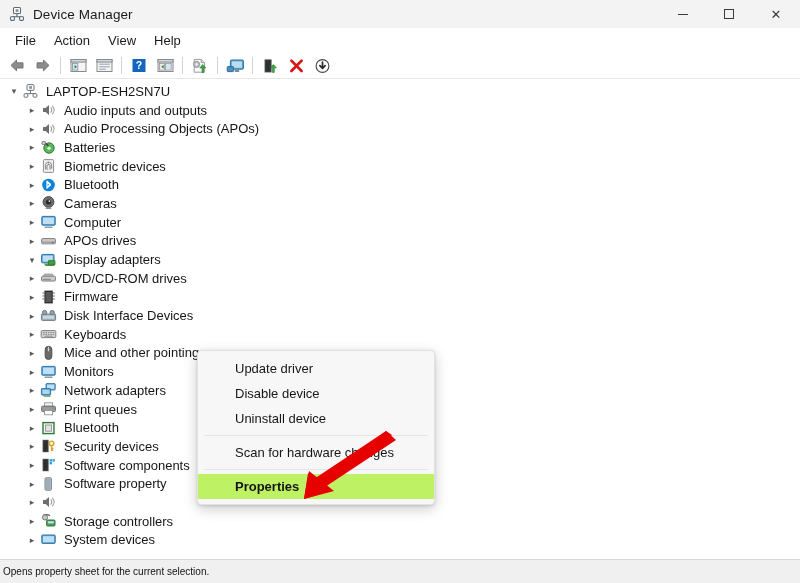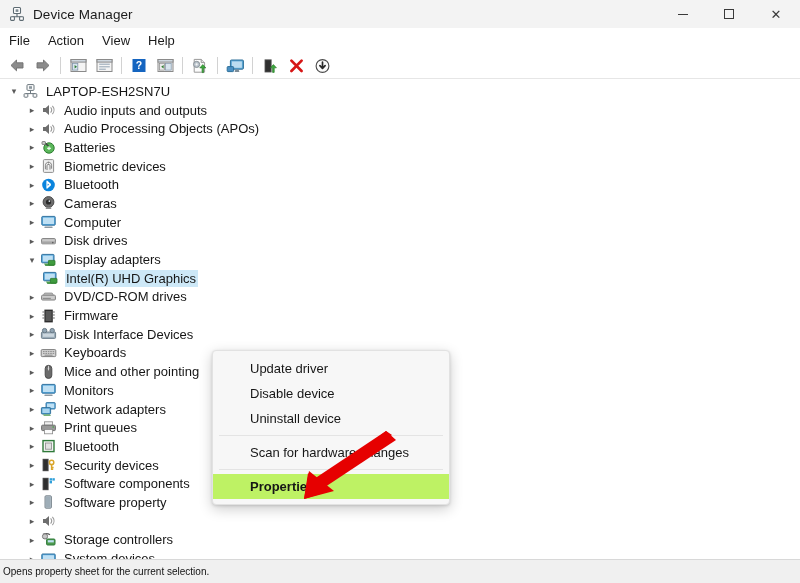--- a/index.html
+++ b/index.html
@@ -42,21 +42,21 @@
   }
   .winbtn.close-btn { width: 48px; }
   .winbtn .gl-min { display:block; width:10px; height:1px; background:#3a3a3a; }
   .winbtn .gl-max { display:block; width:10px; height:10px; border:1px solid #3a3a3a; }
   .winbtn .gl-close { font-size: 13px; line-height: 1; color:#3a3a3a; }
 
   
   .menubar {
     height: 25px; background: #ffffff;
     display: flex; align-items: center;
-    flex: none;
+    padding-left: 6px; flex: none;
   }
   .menu-item {
     font-size: 13px; color: #1b1b1b;
     padding: 3px 9px; border-radius: 3px;
   }
 
   
   .toolbar {
     height: 26px; background: #ffffff;
     display: flex; align-items: center;
@@ -106,21 +106,21 @@
     background: #f0f0f0;
     border-top: 1px solid #d8d8d8;
     display: flex; align-items: center;
     padding-left: 3px;
     font-size: 10px; color: #121212;
   }
 
   
   .ctxmenu {
     position: absolute;
-    left: 212px; top: 271px;
+    left: 197px; top: 271px;
     width: 238px;
     background: #f7f7f7;
     border: 1px solid #e2e2e2;
     border-radius: 4px;
     box-shadow: 0 4px 14px rgba(0,0,0,.20), 0 1px 3px rgba(0,0,0,.14);
     padding: 5px 0 5px 0;
     z-index: 40;
   }
   .ctx-item {
     height: 25px; display: flex; align-items: center;
@@ -355,47 +355,36 @@
 
     <div class="row lvl1">
       <span class="chev">▸</span>
       <span class="ricon">
         <svg width="17" height="16" viewBox="0 0 17 16">
           <rect x="1.6" y="5.6" width="13.8" height="5.2" rx="1" fill="#c9c9c9" stroke="#7e7e7e"></rect>
           <rect x="1.6" y="8.4" width="13.8" height="2.4" fill="#a5a5a5"></rect>
           <circle cx="12.8" cy="9.6" r=".8" fill="#5e5e5e"></circle>
         </svg>
       </span>
-      <span class="rlabel">Disk drives</span>
+      <span class="rlabel">APOs drives</span>
     </div>
 
     <div class="row lvl1">
       <span class="chev open">▾</span>
       <span class="ricon">
         <svg width="17" height="16" viewBox="0 0 17 16">
           <rect x="1.6" y="2.4" width="12.4" height="8.4" rx=".8" fill="#58a8dd" stroke="#33739f" stroke-width="1"></rect>
           <rect x="2.8" y="3.6" width="10" height="6" fill="#bfe0f4"></rect>
           <path d="M4 11.6h9l1.6 2.4H5.4z" fill="#4e9b4e"></path>
           <rect x="8.4" y="8.4" width="6.6" height="4.6" rx=".6" fill="#3f9c3f" stroke="#2d7a2d" stroke-width=".8"></rect>
         </svg>
       </span>
       <span class="rlabel">Display adapters</span>
     </div>
 
-    <div class="row lvl2 selected">
-      <span class="ricon">
-        <svg width="17" height="16" viewBox="0 0 17 16">
-          <rect x="1.6" y="2.4" width="12.4" height="8.4" rx=".8" fill="#58a8dd" stroke="#33739f" stroke-width="1"></rect>
-          <rect x="2.8" y="3.6" width="10" height="6" fill="#bfe0f4"></rect>
-          <path d="M4 11.6h9l1.6 2.4H5.4z" fill="#4e9b4e"></path>
-          <rect x="8.4" y="8.4" width="6.6" height="4.6" rx=".6" fill="#3f9c3f" stroke="#2d7a2d" stroke-width=".8"></rect>
-        </svg>
-      </span>
-      <span class="rlabel">Intel(R) UHD Graphics</span>
-    </div>
 
     <div class="row lvl1">
       <span class="chev">▸</span>
       <span class="ricon">
         <svg width="17" height="16" viewBox="0 0 17 16">
           <rect x="1.6" y="6.2" width="13.8" height="4.8" rx="1" fill="#cccccc" stroke="#7e7e7e"></rect>
           <rect x="2.8" y="8.8" width="8" height="1.2" fill="#8e8e8e"></rect>
           <path d="M3.4 6.2h10l-1.2-2.2H4.6z" fill="#b5b5b5" stroke="#8a8a8a" stroke-width=".7"></path>
         </svg>
       </span>

